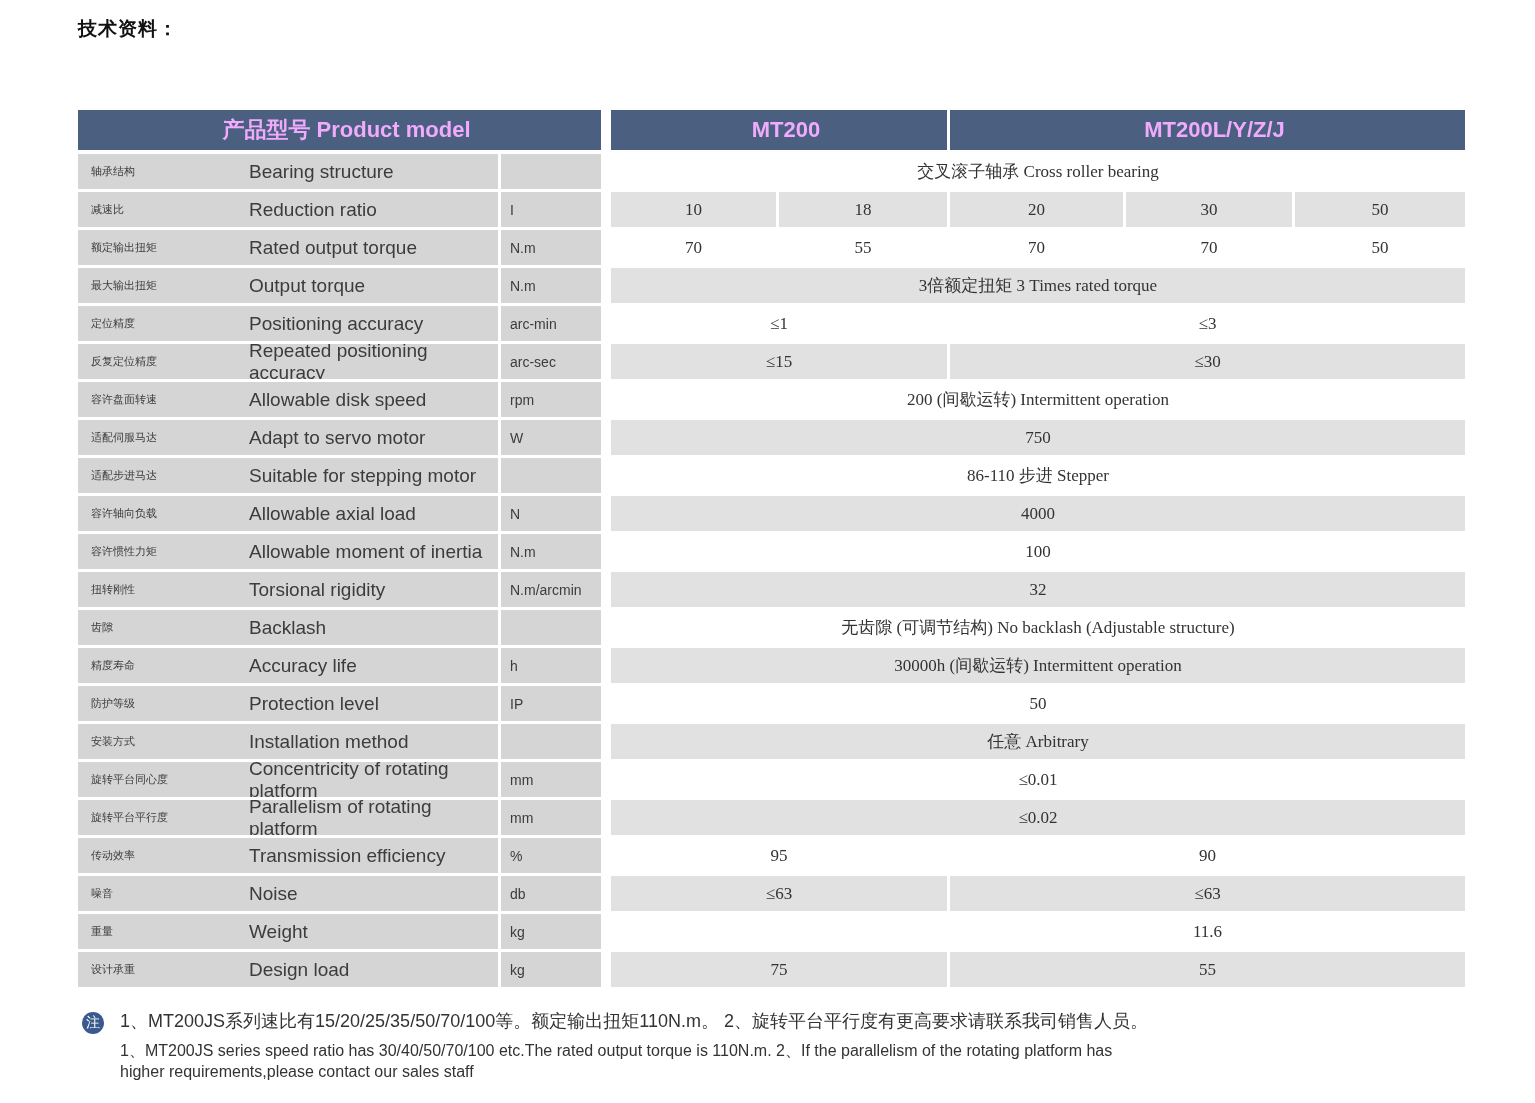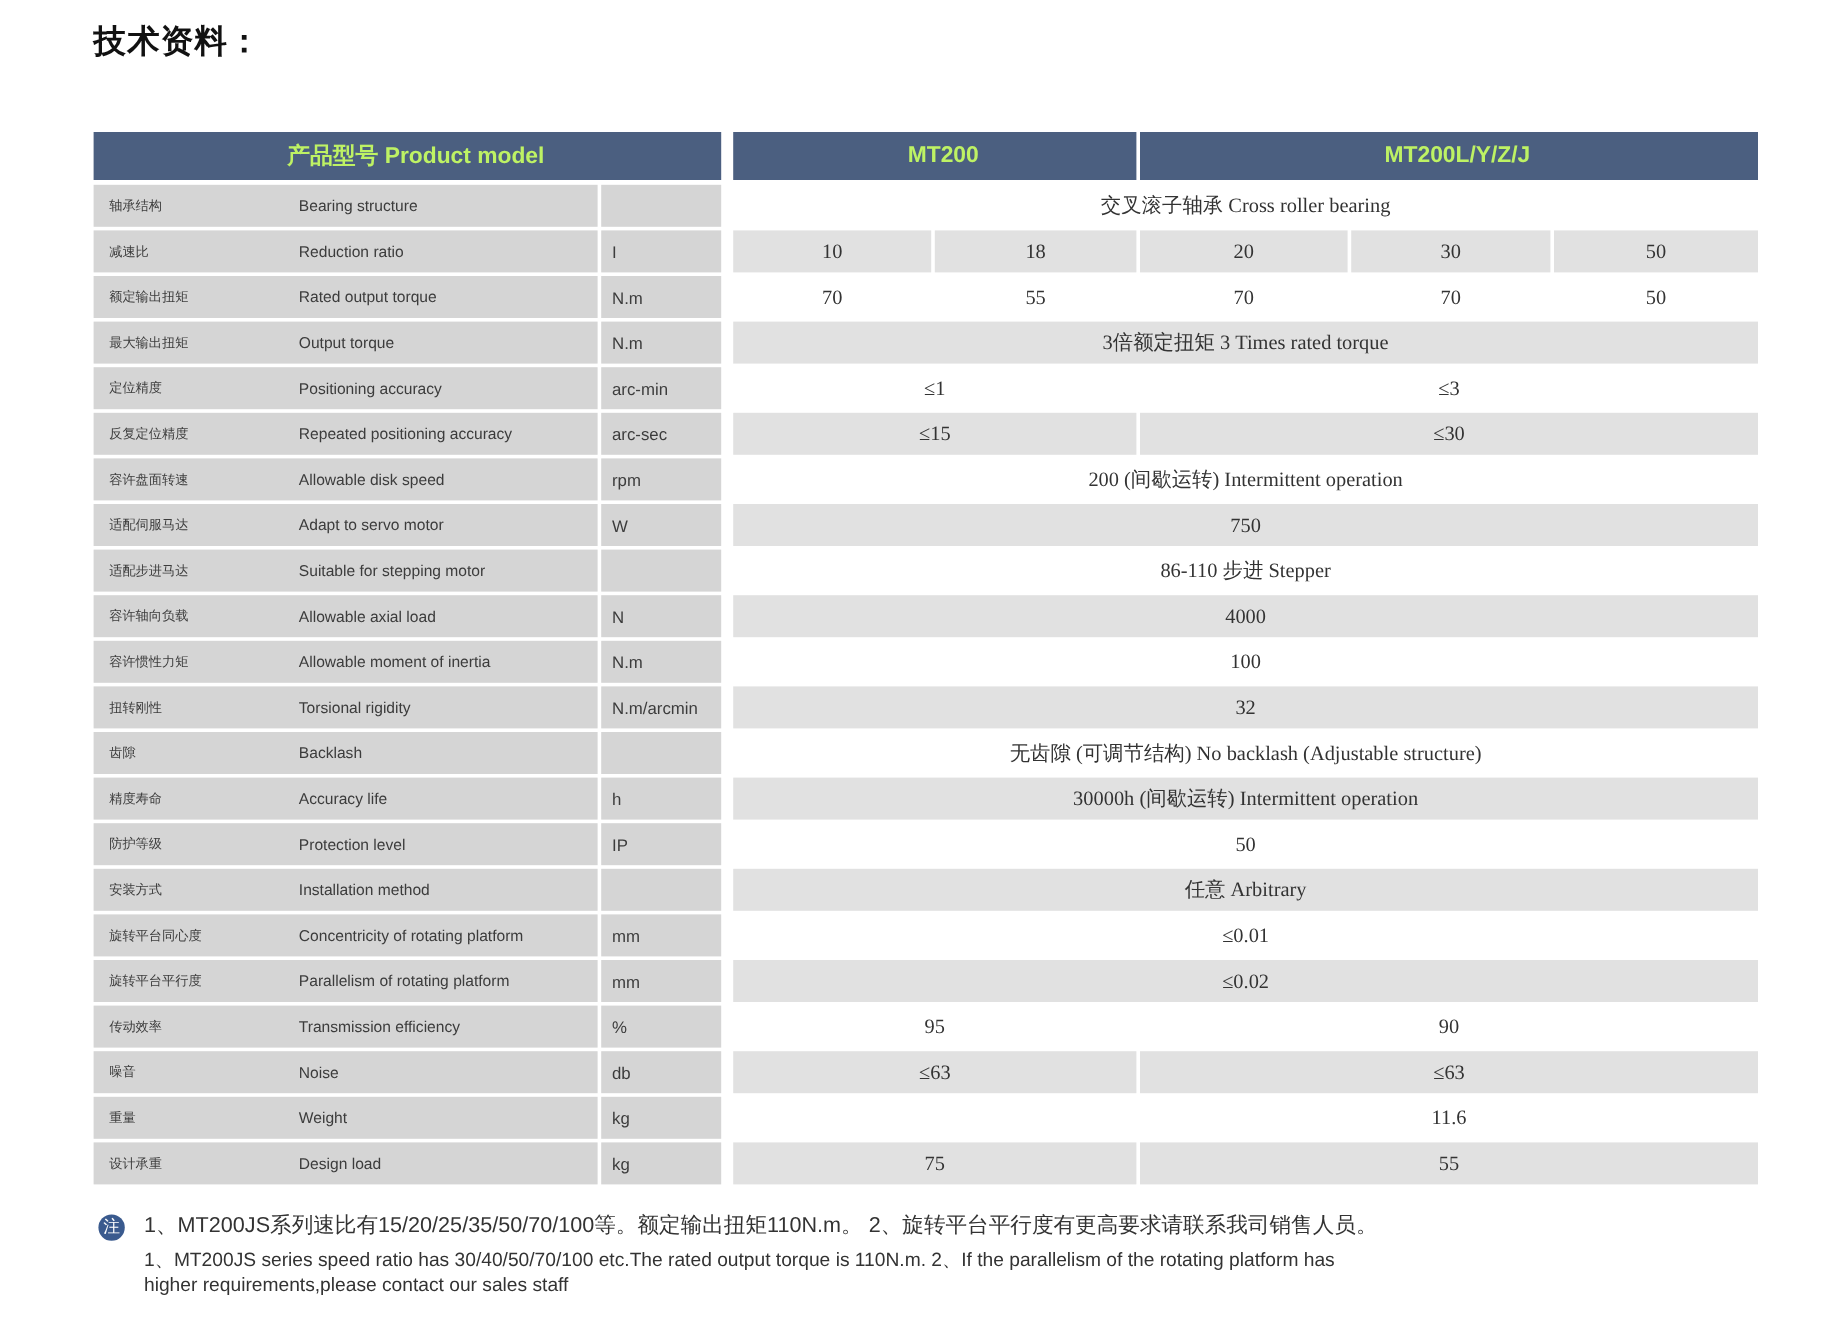--- a/index.html
+++ b/index.html
@@ -1,32 +1,32 @@
 <!DOCTYPE html>
 <html style="--header-bg: #4b5f80; --label-bg: #d5d5d5; --value-gray: #e1e1e1; --note-badge: #3a5a8e;"><head>
 <meta charset="utf-8">
 <style>
   html,body{margin:0;padding:0;background:#ffffff;}
   .page{position:relative;width:1535px;height:1103px;background:#fff;overflow:hidden;
         font-family:"Liberation Sans","DejaVu Sans",sans-serif;color:#3c3c3c;}
   .title{position:absolute;left:78px;top:16px;font-family:"Liberation Serif","DejaVu Serif",serif;
-         font-size:27px;font-weight:600;color:#111;letter-spacing:1px;}
+         font-size:19px;font-weight:600;color:#111;letter-spacing:1px;}
   .spec-table{position:absolute;left:78px;top:110px;}
   .trow{display:grid;grid-template-columns:420px 100px 4px 165px 168px 173px 166px 170px;
         column-gap:3px;height:35px;margin-bottom:3px;}
   .thead{height:40px;margin-bottom:4px;}
-  .hcell{background:var(--header-bg,#4b5f80);color:#bef264;font-weight:bold;font-size:19px;
+  .hcell{background:var(--header-bg,#4b5f80);color:#f0abfc;font-weight:bold;font-size:22px;
          display:flex;align-items:center;justify-content:center;padding-left:14px;}
   .h-label{grid-column:1/3;}
   .h-m1{grid-column:4/6;}
   .h-m2{grid-column:6/9;}
   .cell{display:flex;align-items:center;overflow:hidden;}
   .lbl{grid-column:1;background:var(--label-bg,#d5d5d5);padding-left:13px;}
   .cn{width:158px;font-size:11px;flex-shrink:0;}
-  .en{font-size:13px;}
+  .en{font-size:19px;}
   .unit{grid-column:2;background:var(--label-bg,#d5d5d5);padding-left:9px;font-size:14px;}
   .val{background:#ffffff;justify-content:center;font-size:17px;color:#333;font-family:Liberation Serif, serif;}
   .vg{background:var(--value-gray,#e1e1e1);}
   .vfull{grid-column:4/9;}
   .vleft{grid-column:4/6;}
   .vright{grid-column:6/9;}
   .v1{grid-column:4;} .v2{grid-column:5;} .v3{grid-column:6;text-align:center;} .v4{grid-column:7;} .v5{grid-column:8;}
   .note{position:absolute;left:82px;top:1009px;display:flex;align-items:flex-start;width:1260px;}
   .note-badge{width:22px;height:22px;border-radius:50%;background:var(--note-badge,#3a5a8e);color:#fff;
               font-size:14px;display:flex;align-items:center;justify-content:center;flex-shrink:0;

